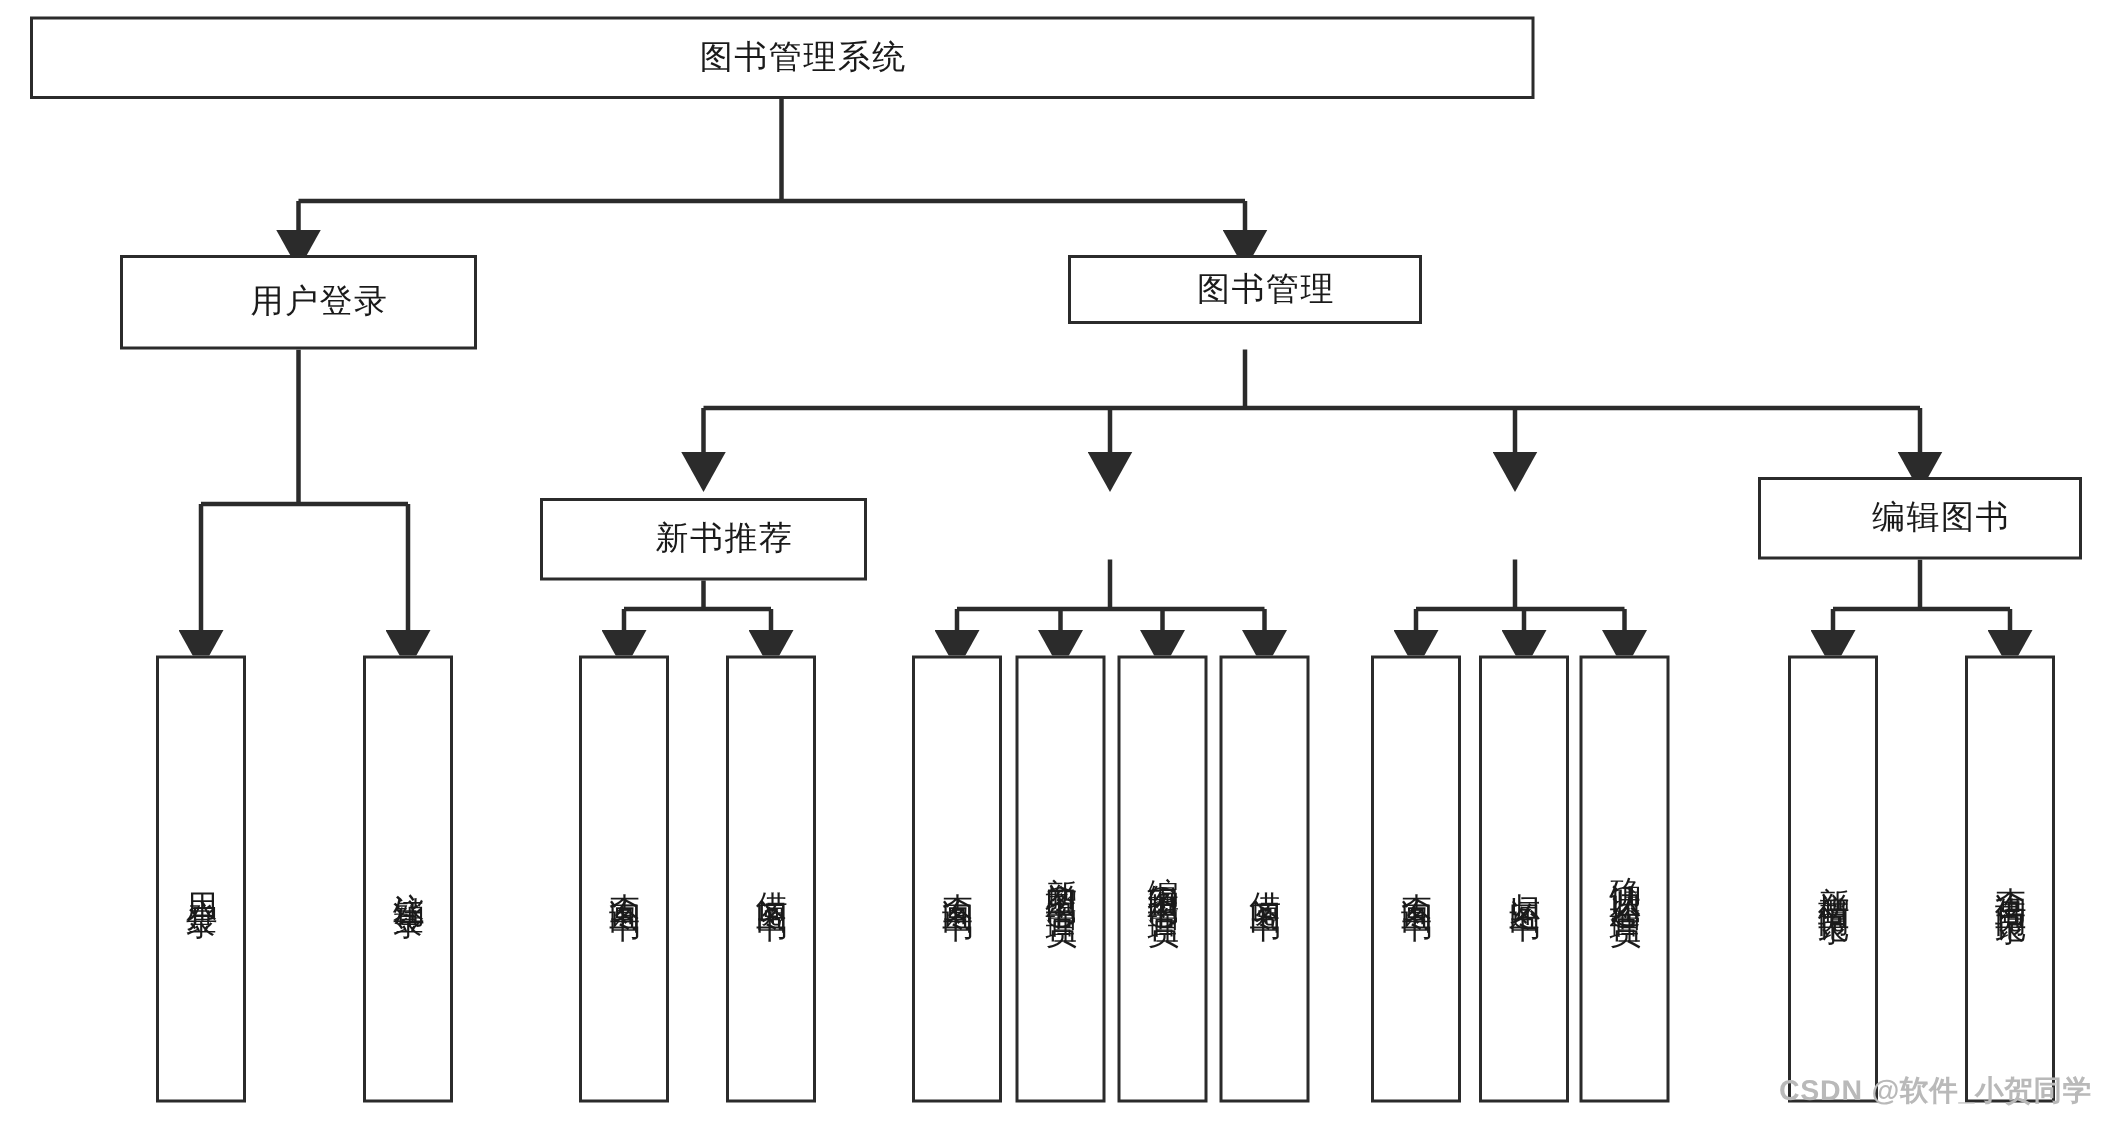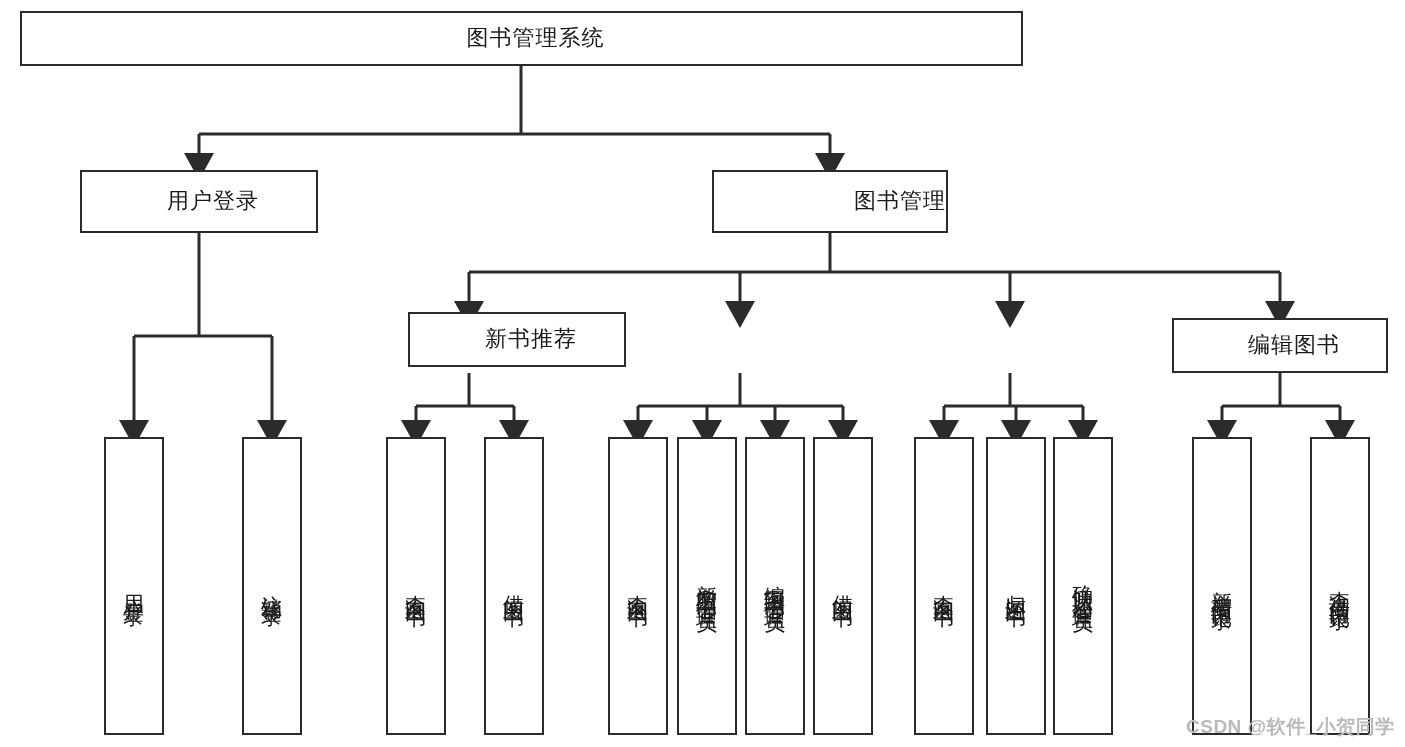--- a/index.html
+++ b/index.html
@@ -123,25 +123,25 @@
     </g>
   </svg>
 
   <div class="node horiz" style="left: 20px; top: 11px; width: 1003px; height: 55px;">
     <span class="label">图书管理系统</span>
   </div>
 
   <div class="node horiz" style="left: 80px; top: 170px; width: 238px; height: 63px;">
     <span class="label">用户登录</span>
   </div>
-  <div class="node horiz" style="left: 712px; top: 170px; width: 236px; height: 63px; justify-content: flex-end;">
+  <div class="node horiz" style="left: 712px; top: 170px; width: 236px; height: 46px;">
     <span class="label">图书管理</span>
   </div>
 
-  <div class="node horiz" style="left: 360px; top: 312px; width: 218px; height: 55px; margin-left: 48px;">
+  <div class="node horiz" style="left: 360px; top: 332px; width: 218px; height: 55px;">
     <span class="label">新书推荐</span>
   </div>
   <div class="node horiz" style="left: 1172px; top: 318px; width: 216px; height: 55px;">
     <span class="label">编辑图书</span>
   </div>
 
   <div class="node vert" style="left: 104px; top: 437px; width: 60px; height: 298px;">
     <span class="label">用户登录</span>
   </div>
   <div class="node vert" style="left: 242px; top: 437px; width: 60px; height: 298px;">

